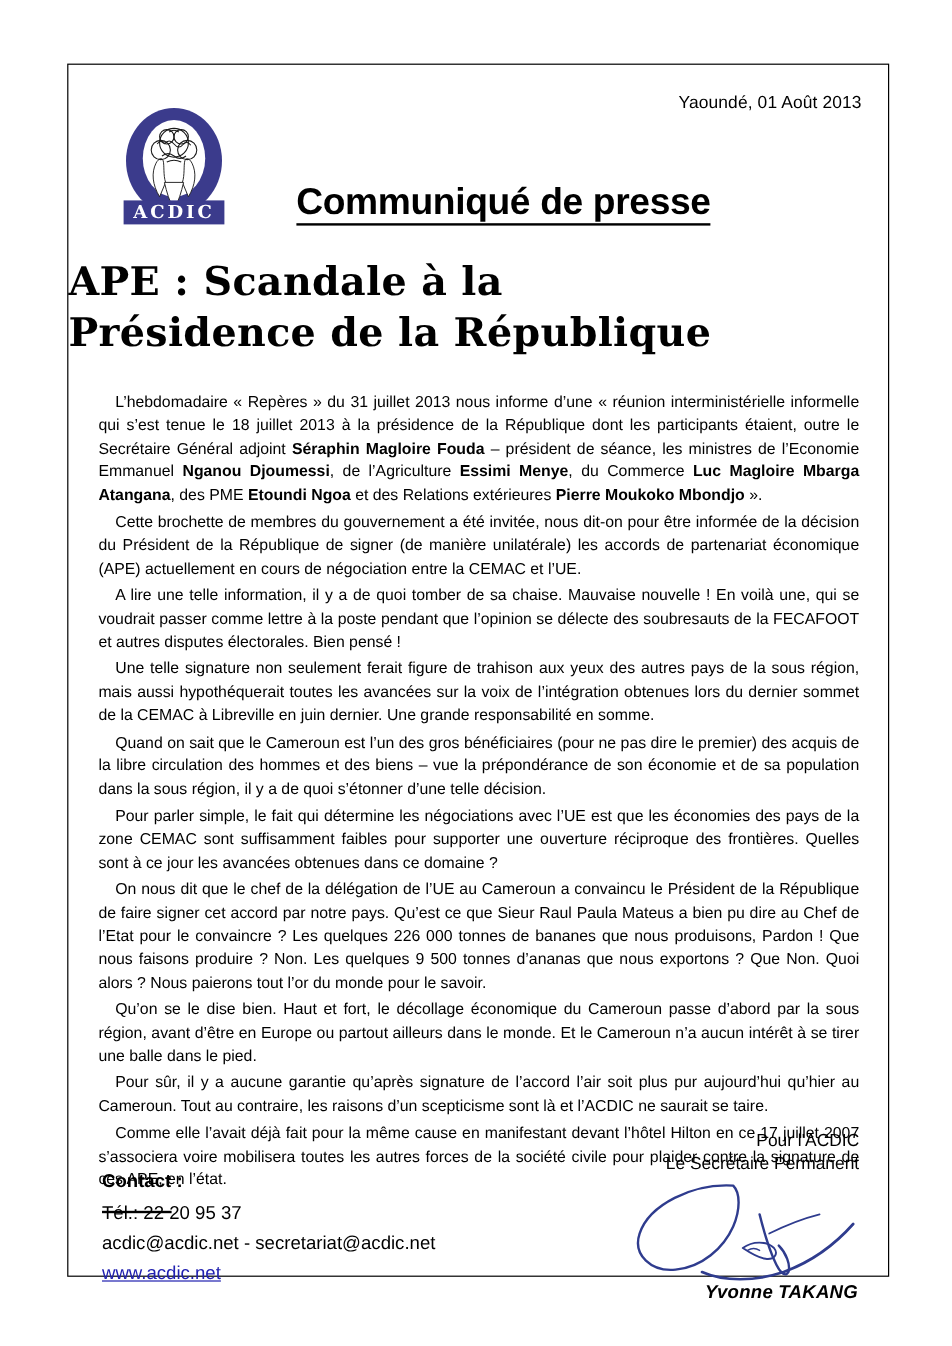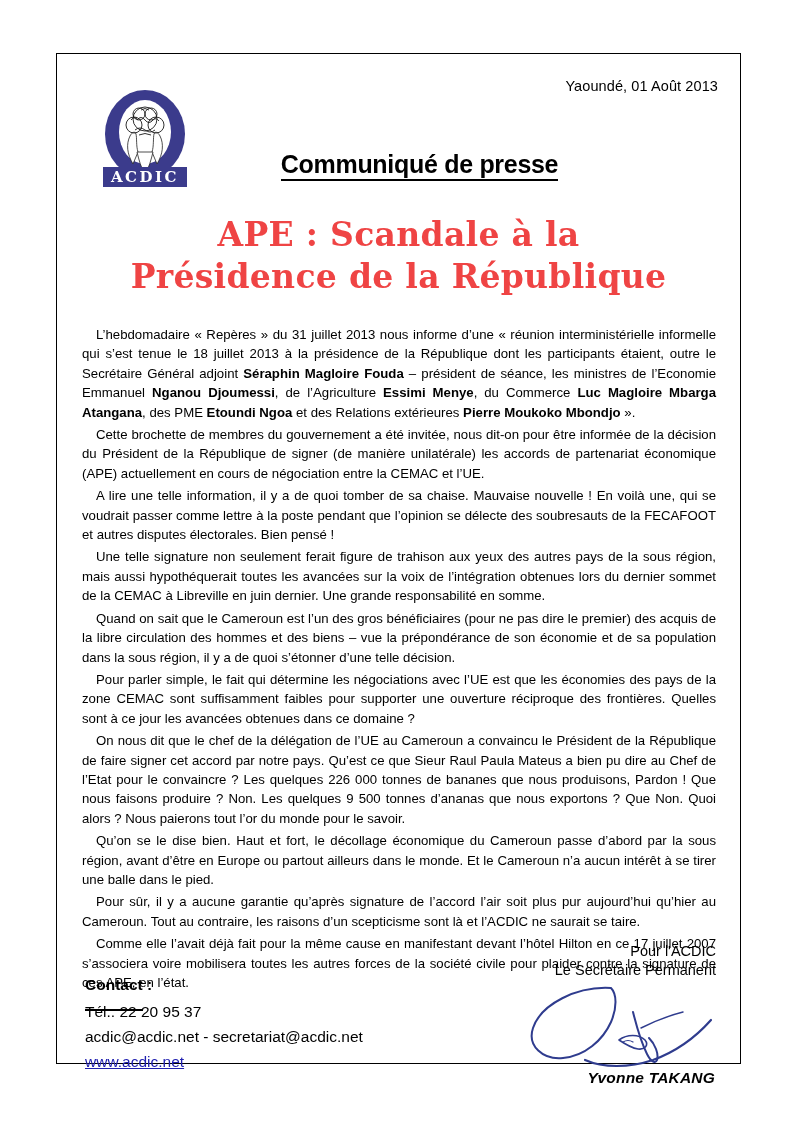--- a/index.html
+++ b/index.html
@@ -48,34 +48,33 @@
 
   .press-title {
     position: absolute;
     left: 0;
     right: 0;
     top: 96px;
     text-align: center;
     padding-left: 42px;
   }
   .press-title span {
-    font-size: 25px;
+    font-size: 31px;
     font-weight: bold;
     letter-spacing: -0.3px;
     border-bottom: 2.5px solid #000;
     padding-bottom: 1px;
   }
 
   .main-title {
     position: absolute;
     left: 0;
     right: 0;
     top: 160px;
-    text-align: center;
-    color: #ef4444;
+    color: #000000;
     font-family: "DejaVu Serif", serif;
     font-weight: bold;
     font-size: 33px;
     line-height: 1.28;
     letter-spacing: 0.3px;
   }
   .main-title .l2 { display: block; }
 
   
   .body-text {

